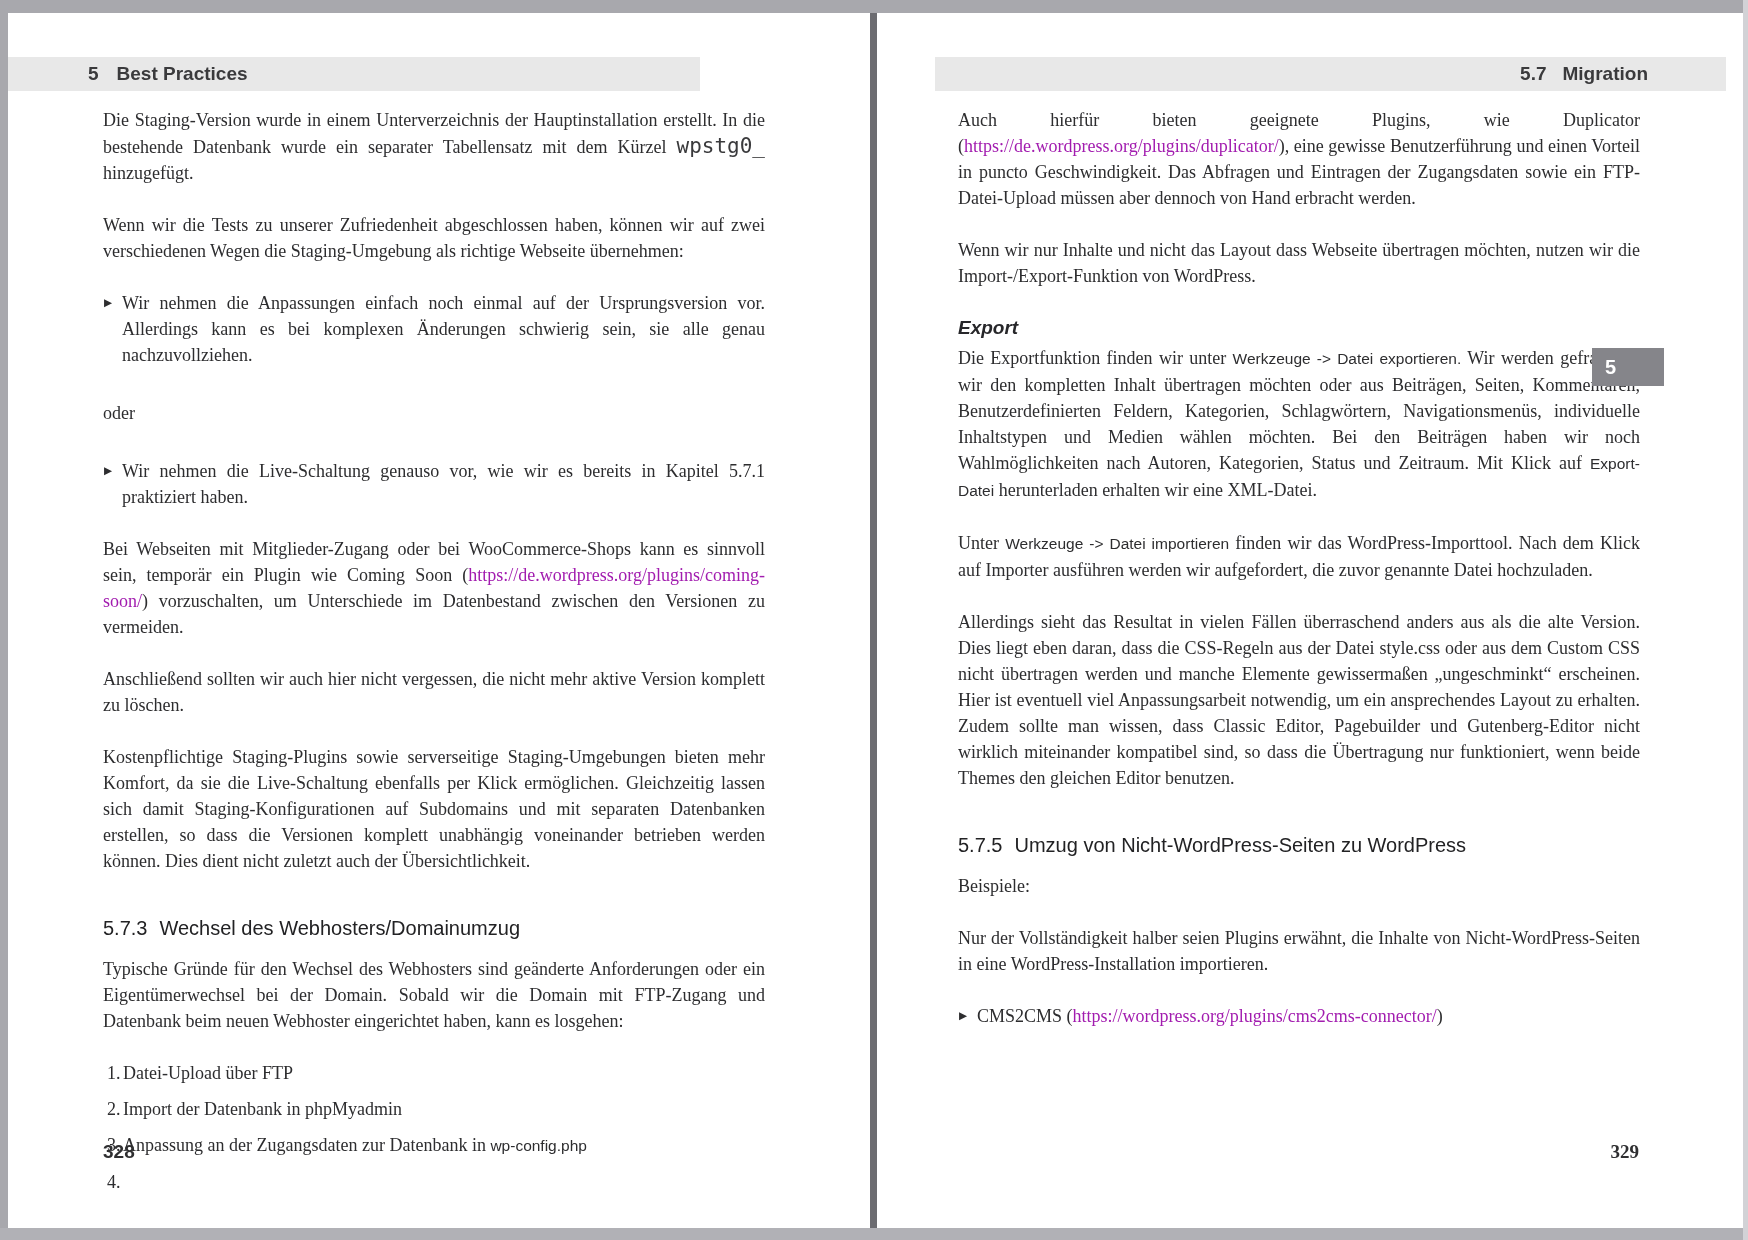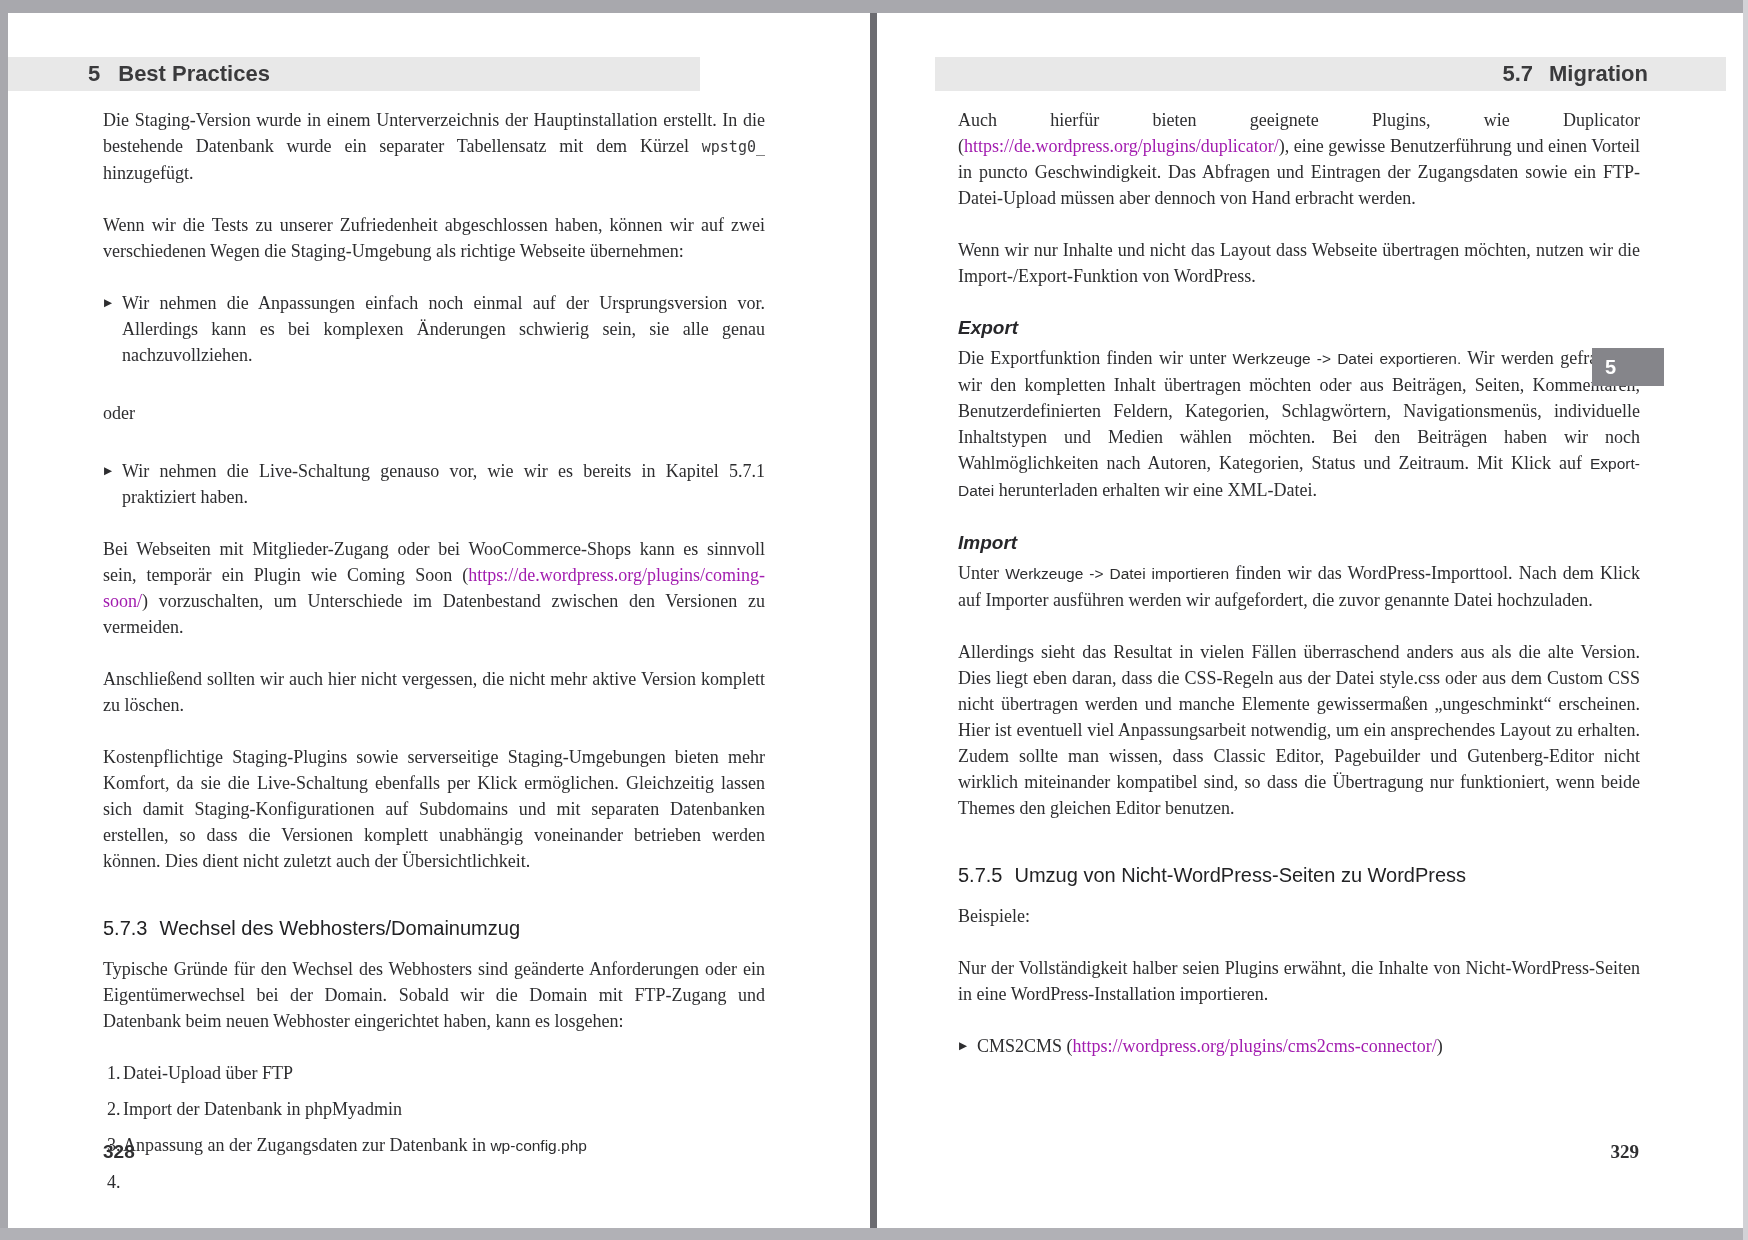--- a/index.html
+++ b/index.html
@@ -19,21 +19,21 @@
 
   
   .page { position:absolute; top:13px; height:1215px; background:#ffffff; }
   .page-left  { left:8px;   width:862px; }
   .page-right { left:877px; width:792px; }
 
   
   .header-bar {
     position:absolute; top:44px; height:34px; background:#e8e8e8;
     font-family:"Liberation Sans", sans-serif; font-weight:bold;
-    font-size:22px; line-height:34px; color:#3a3a3c;
+    font-size:19px; line-height:34px; color:#3a3a3c;
   }
   .header-bar-left  { left:0; width:692px; padding-left:80px; box-sizing:border-box; }
   .header-bar-right { left:58px; width:791px; text-align:right; padding-right:78px; box-sizing:border-box; }
   .hb-num   { margin-right:18px; }
   .hb-num-r { margin-right:16px; }
 
   
   .content { position:absolute; top:94px; font-size:18px; line-height:26px; }
   .content-left  { left:95px; width:662px; }
   .content-right { left:81px; width:682px; }
@@ -55,21 +55,21 @@
     color:#222224; margin:40px 0 14px 0; text-align:left; font-weight:normal;
   }
   .blk-heading .h-num { margin-right:12px; }
 
   .blk-subheading {
     font-family:"Liberation Sans", sans-serif; font-style:italic; font-weight:600;
     font-size:19px; line-height:26px; color:#27272a; margin:26px 0 4px 0; text-align:left;
   }
 
   .run-link { color:#a21caf; text-decoration:none; cursor:pointer; }
-  .run-mono { font-family:"DejaVu Sans Mono", monospace; font-size:15px; color:#3a3a3c; }
+  .run-mono { font-family:"DejaVu Sans Mono", monospace; font-size:21px; color:#3a3a3c; }
   .run-ui   { font-family:"Liberation Sans", sans-serif; font-size:15.5px; color:#2d2d2f; }
 
   .page-num {
     position:absolute; top:1128px;
     font-family:"Liberation Sans", sans-serif; font-weight:bold;
     font-size:19px; color:#2f2f31;
   }
   .page-num-left  { left:95px; }
   .page-num-right { left:65px; width:697px; text-align:right;font-family:Liberation Serif, serif; }
 
@@ -116,21 +116,20 @@
 
   <div class="page page-right">
     <div class="header-bar header-bar-right">
       <span class="hb-num-r">5.7</span><span>Migration</span>
     </div>
     <div class="content content-right">
         <div class="blk blk-para">Auch hierfür bieten geeignete Plugins, wie Duplicator (<a class="run-link">https://de.wordpress.org/plugins/duplicator/</a>), eine gewisse Benutzerführung und einen Vorteil in puncto Geschwindigkeit. Das Abfragen und Eintragen der Zugangsdaten sowie ein FTP-Datei-Upload müssen aber dennoch von Hand erbracht werden.</div>
         <div class="blk blk-para">Wenn wir nur Inhalte und nicht das Layout dass Webseite übertragen möchten, nutzen wir die Import-/Export-Funktion von WordPress.</div>
         <div class="blk blk-subheading">Export</div>
         <div class="blk blk-para">Die Exportfunktion finden wir unter <span class="run-ui">Werkzeuge -&gt; Datei exportieren.</span> Wir werden gefragt, ob wir den kompletten Inhalt übertragen möchten oder aus Beiträgen, Seiten, Kommentaren, Benutzerdefinierten Feldern, Kategorien, Schlagwörtern, Navigationsmenüs, individuelle Inhaltstypen und Medien wählen möchten. Bei den Beiträgen haben wir noch Wahlmöglichkeiten nach Autoren, Kategorien, Status und Zeitraum. Mit Klick auf <span class="run-ui">Export-Datei</span> herunterladen erhalten wir eine XML-Datei.</div>
-        <div class="blk blk-subheading">Import</div>
         <div class="blk blk-para">Unter <span class="run-ui">Werkzeuge -&gt; Datei importieren</span> finden wir das WordPress-Importtool. Nach dem Klick auf Importer ausführen werden wir aufgefordert, die zuvor genannte Datei hochzuladen.</div>
         <div class="blk blk-para">Allerdings sieht das Resultat in vielen Fällen überraschend anders aus als die alte Version. Dies liegt eben daran, dass die CSS-Regeln aus der Datei style.css oder aus dem Custom CSS nicht übertragen werden und manche Elemente gewissermaßen „ungeschminkt“ erscheinen. Hier ist eventuell viel Anpassungsarbeit notwendig, um ein ansprechendes Layout zu erhalten. Zudem sollte man wissen, dass Classic Editor, Pagebuilder und Gutenberg-Editor nicht wirklich miteinander kompatibel sind, so dass die Übertragung nur funktioniert, wenn beide Themes den gleichen Editor benutzen.</div>
         <div class="blk blk-heading"><span class="h-num">5.7.5</span><span>Umzug von Nicht-WordPress-Seiten zu WordPress</span></div>
         <div class="blk blk-para">Beispiele:</div>
         <div class="blk blk-para">Nur der Vollständigkeit halber seien Plugins erwähnt, die Inhalte von Nicht-WordPress-Seiten in eine WordPress-Installation importieren.</div>
         <div class="blk blk-bullet"><span class="marker">▶</span><span>CMS2CMS (<a class="run-link">https://wordpress.org/plugins/cms2cms-connector/</a>)</span></div>
       </div>
     <div class="chapter-tab">5</div>
     <div class="page-num page-num-right">329</div>
   </div>

